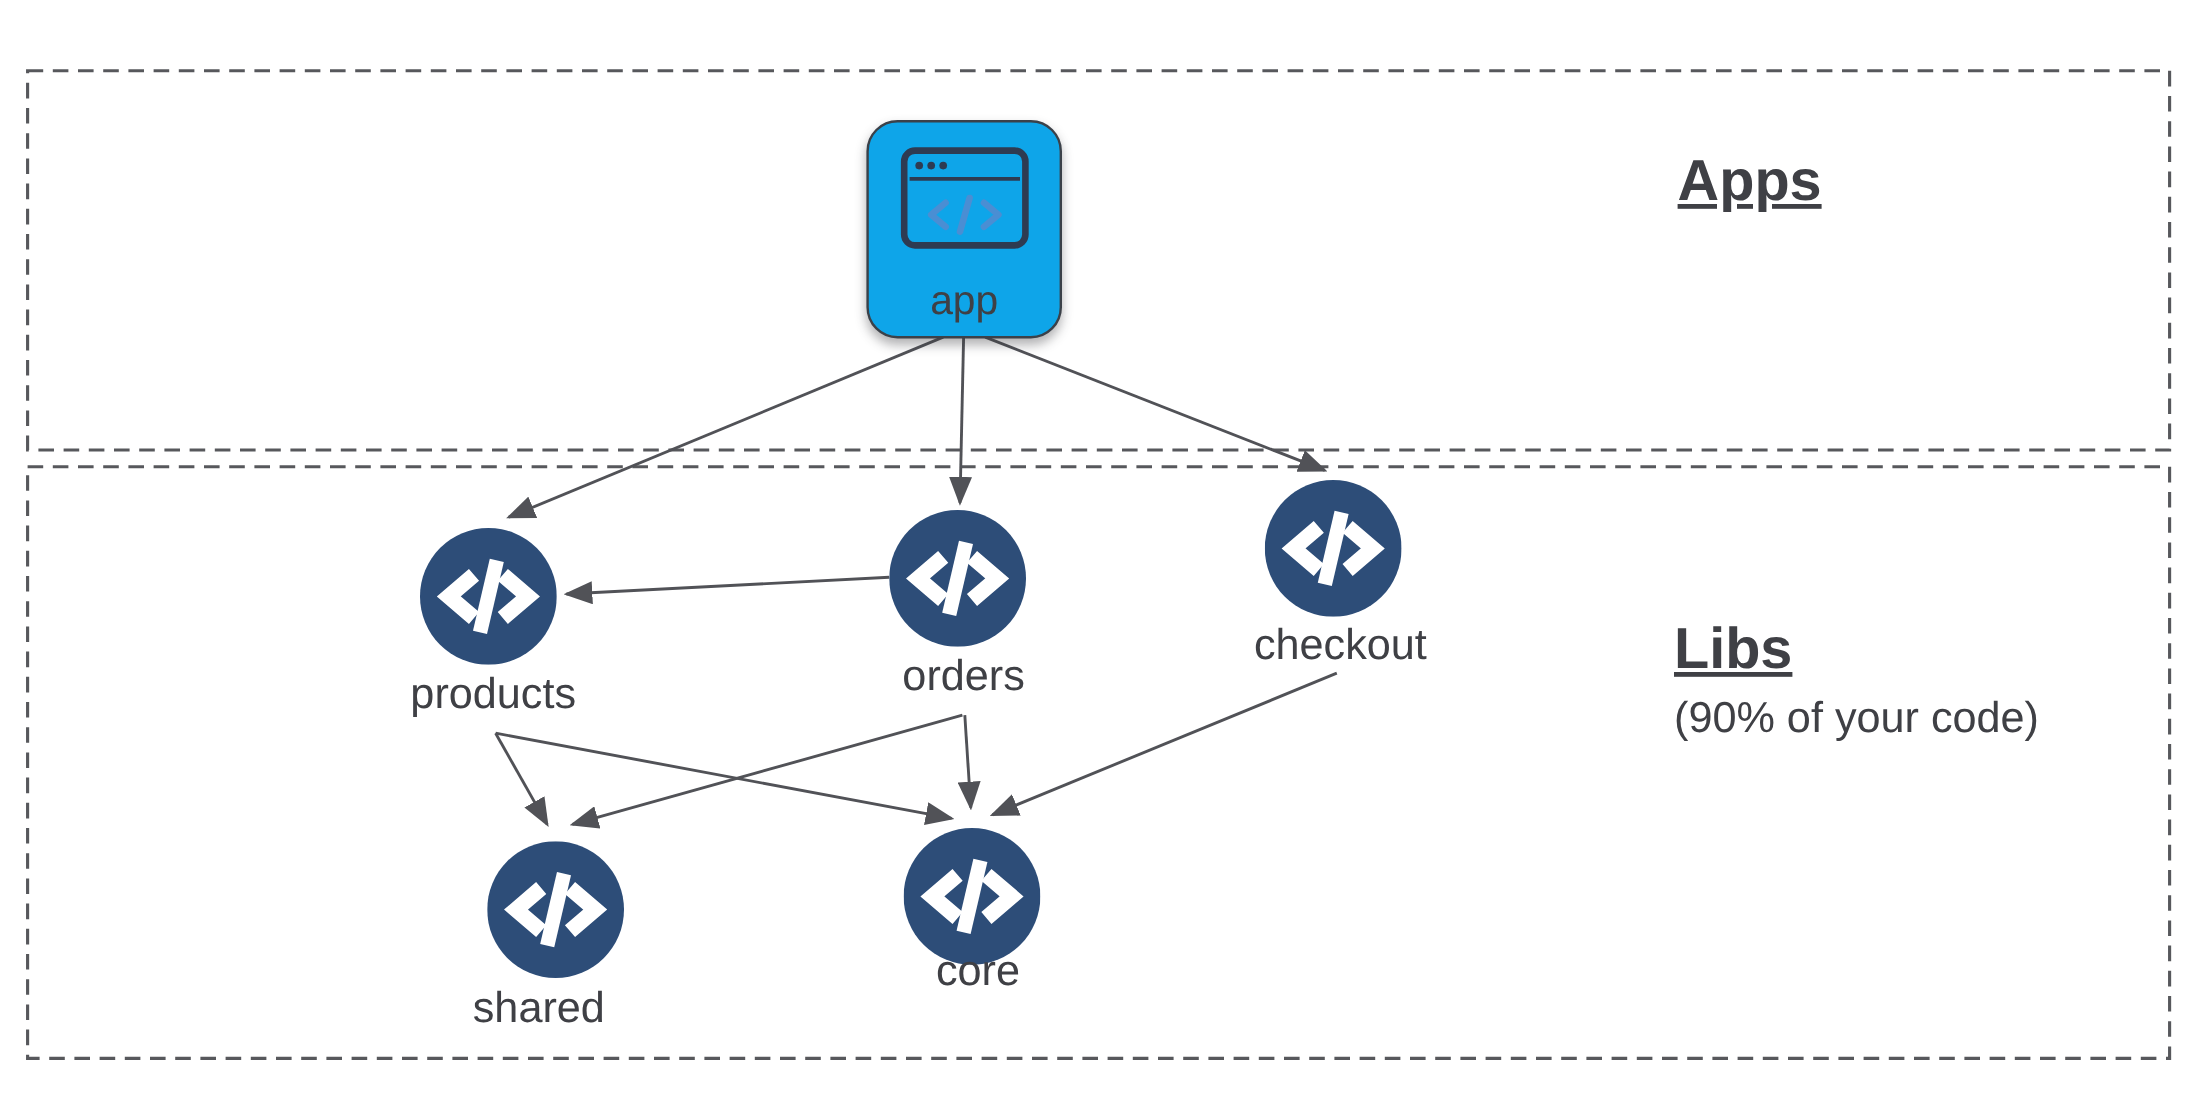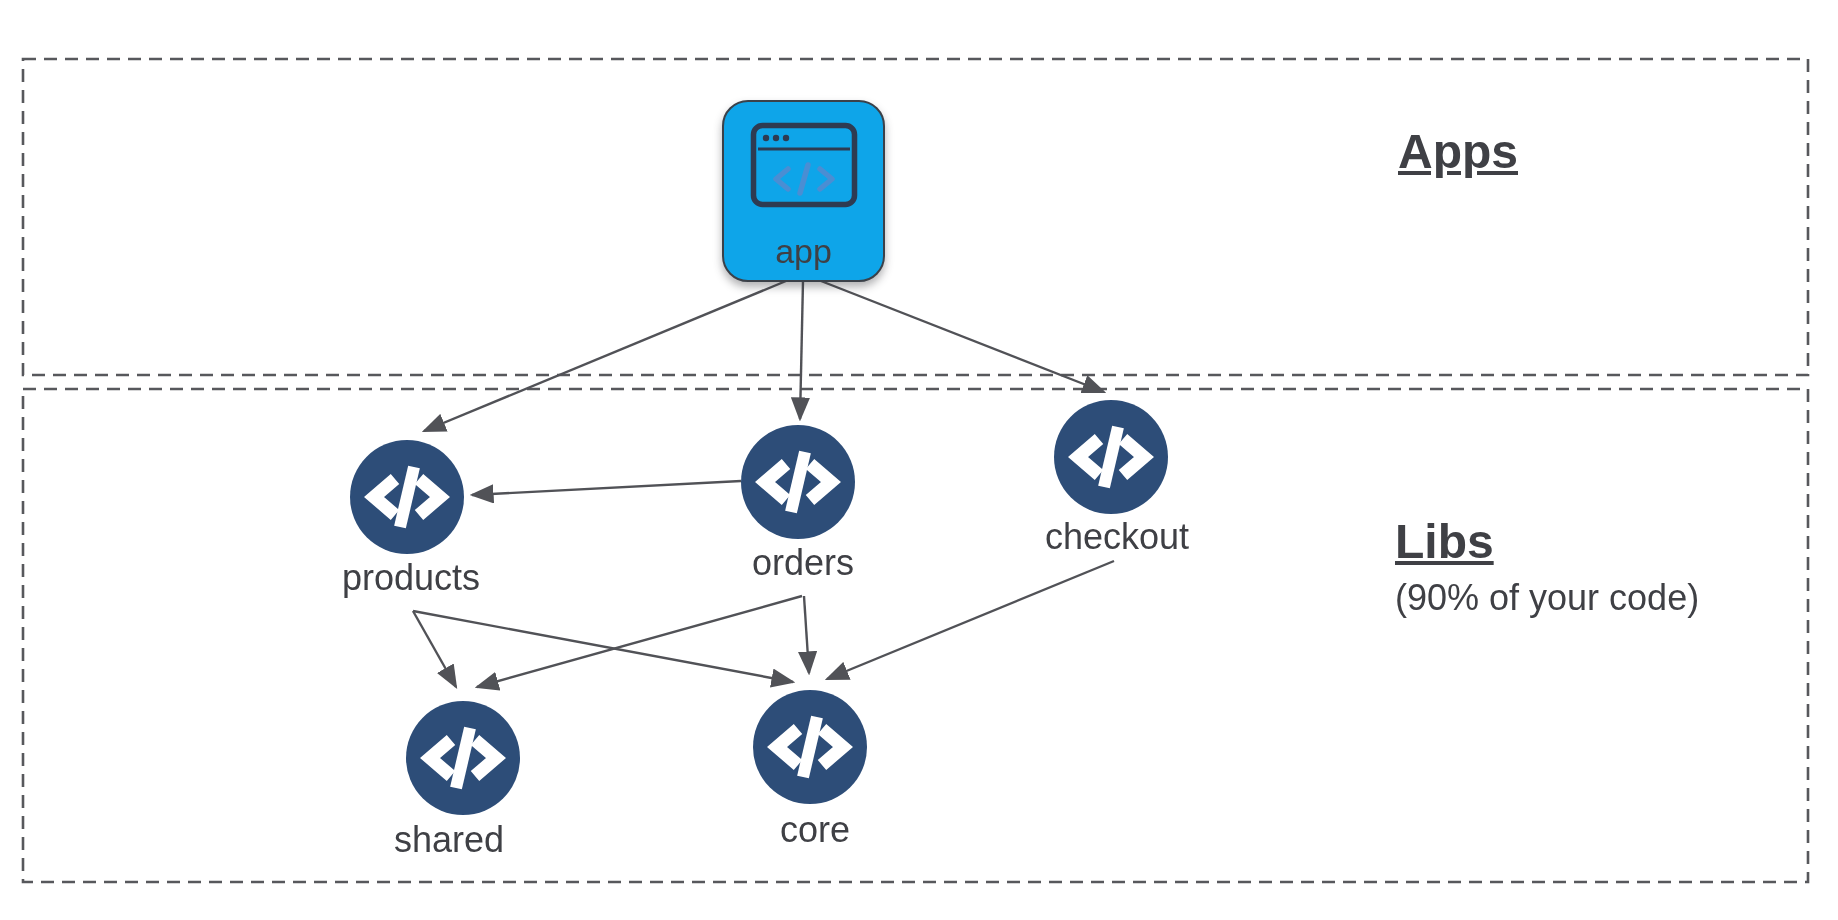--- a/index.html
+++ b/index.html
@@ -110,21 +110,21 @@
   <div class="node-label" style="left:449px;top:822px;">shared</div>
 
   <div class="lib-node" style="left:753px;top:690px;">
     <svg width="114" height="114" viewBox="0 0 114 114">
       <circle class="lib-circle" cx="57" cy="57" r="57"></circle>
       <polyline class="glyph" points="45,39 24,57 45,75"></polyline>
       <polyline class="glyph" points="69,39 90,57 69,75"></polyline>
       <line class="glyph-slash" x1="64" y1="27" x2="50" y2="87"></line>
     </svg>
   </div>
-  <div class="node-label" style="left:815px;top:812px;">core</div>
+  <div class="node-label" style="left:815px;top:791px;">core</div>
 
   <div class="section-label apps" style="left:1398px;top:126px;">
     <div class="section-title">Apps</div>
   </div>
   <div class="section-label libs" style="left:1395px;top:516px;">
     <div class="section-title">Libs</div>
     <div class="section-subtitle">(90% of your code)</div>
   </div>
 
 </div>

